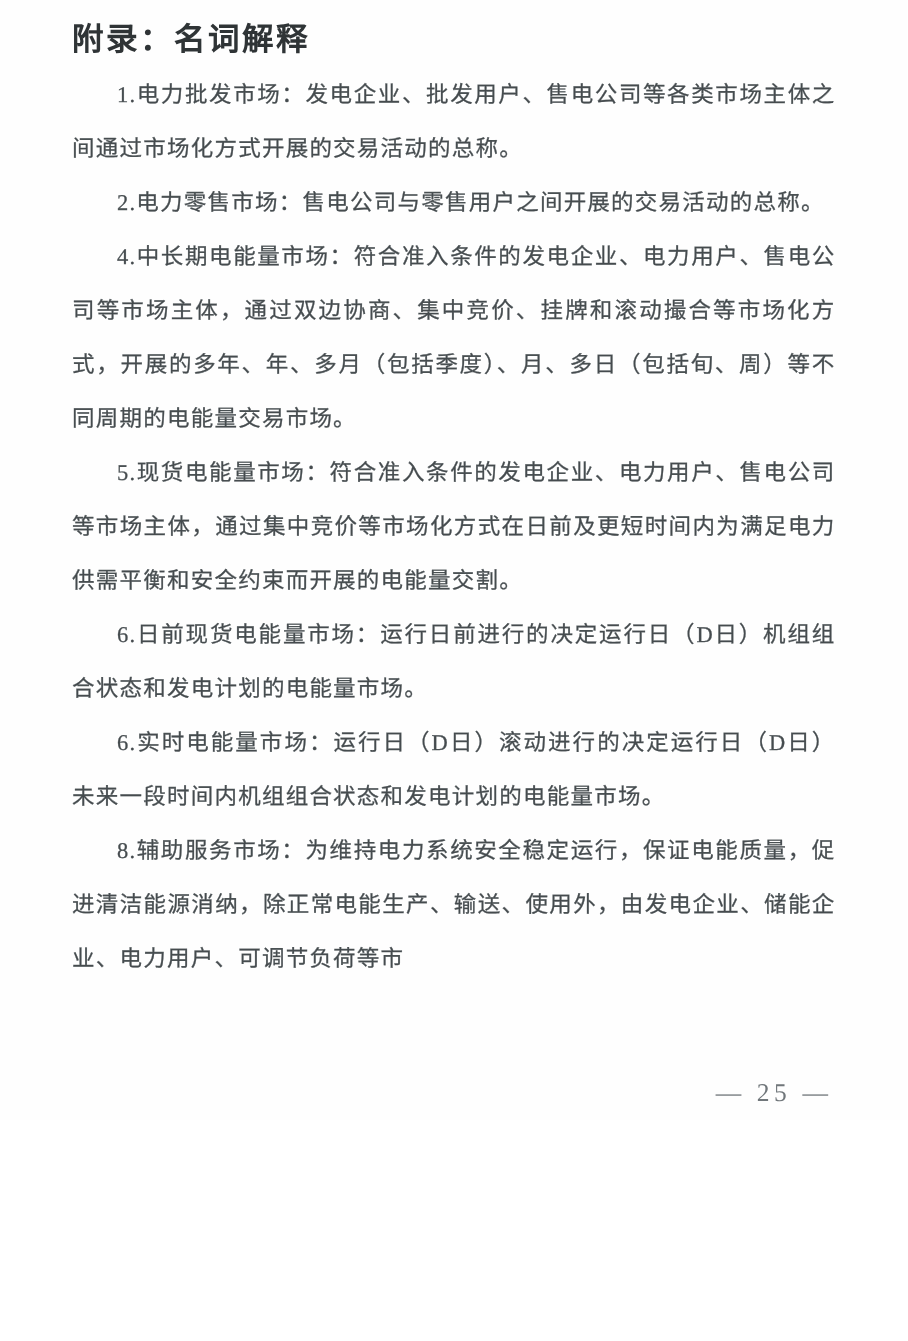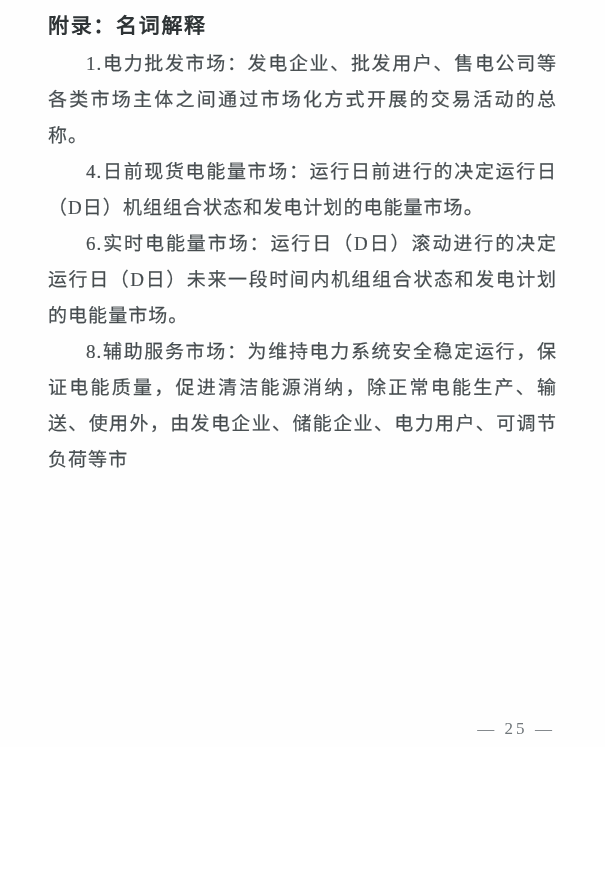--- a/index.html
+++ b/index.html
@@ -20,21 +20,21 @@
   .doc-title {
     font-size: 21px;
     line-height: 36px;
     font-weight: bold;
     color: #2f3436;
     letter-spacing: 0.08em;
     margin: 0 0 2px 0;
   }
   .glossary p {
     margin: 0;
-    font-size: 19px;
+    font-size: 15px;
     line-height: 36px;
     color: #454b4e;
     text-indent: 2em;
     text-align: justify;
     text-justify: inter-character;
     letter-spacing: 0.055em;
     -webkit-text-stroke: 0.2px #5a6164;
   }
   .page-number {
     position: absolute;
@@ -48,20 +48,23 @@
 </style>
 </head>
 <body>
 
 <div class="page">
 
   <h1 class="doc-title">附录：名词解释</h1>
 
   <div class="glossary">
     <p>1.电力批发市场：发电企业、批发用户、售电公司等各类市场主体之间通过市场化方式开展的交易活动的总称。</p>
-    <p>4.日前现货电能量市场：运行日前进行的决定运行日（D日）机组组合状态和发电计划的电能量市场。</p>
+    <p>2.电力零售市场：售电公司与零售用户之间开展的交易活动的总称。</p>
+    <p>4.中长期电能量市场：符合准入条件的发电企业、电力用户、售电公司等市场主体，通过双边协商、集中竞价、挂牌和滚动撮合等市场化方式，开展的多年、年、多月（包括季度）、月、多日（包括旬、周）等不同周期的电能量交易市场。</p>
+    <p>5.现货电能量市场：符合准入条件的发电企业、电力用户、售电公司等市场主体，通过集中竞价等市场化方式在日前及更短时间内为满足电力供需平衡和安全约束而开展的电能量交割。</p>
+    <p>6.日前现货电能量市场：运行日前进行的决定运行日（D日）机组组合状态和发电计划的电能量市场。</p>
     <p>6.实时电能量市场：运行日（D日）滚动进行的决定运行日（D日）未来一段时间内机组组合状态和发电计划的电能量市场。</p>
     <p>8.辅助服务市场：为维持电力系统安全稳定运行，保证电能质量，促进清洁能源消纳，除正常电能生产、输送、使用外，由发电企业、储能企业、电力用户、可调节负荷等市</p>
   </div>
 
   <div class="page-number">— 25 —</div>
 
 </div>
 
 </body></html>

